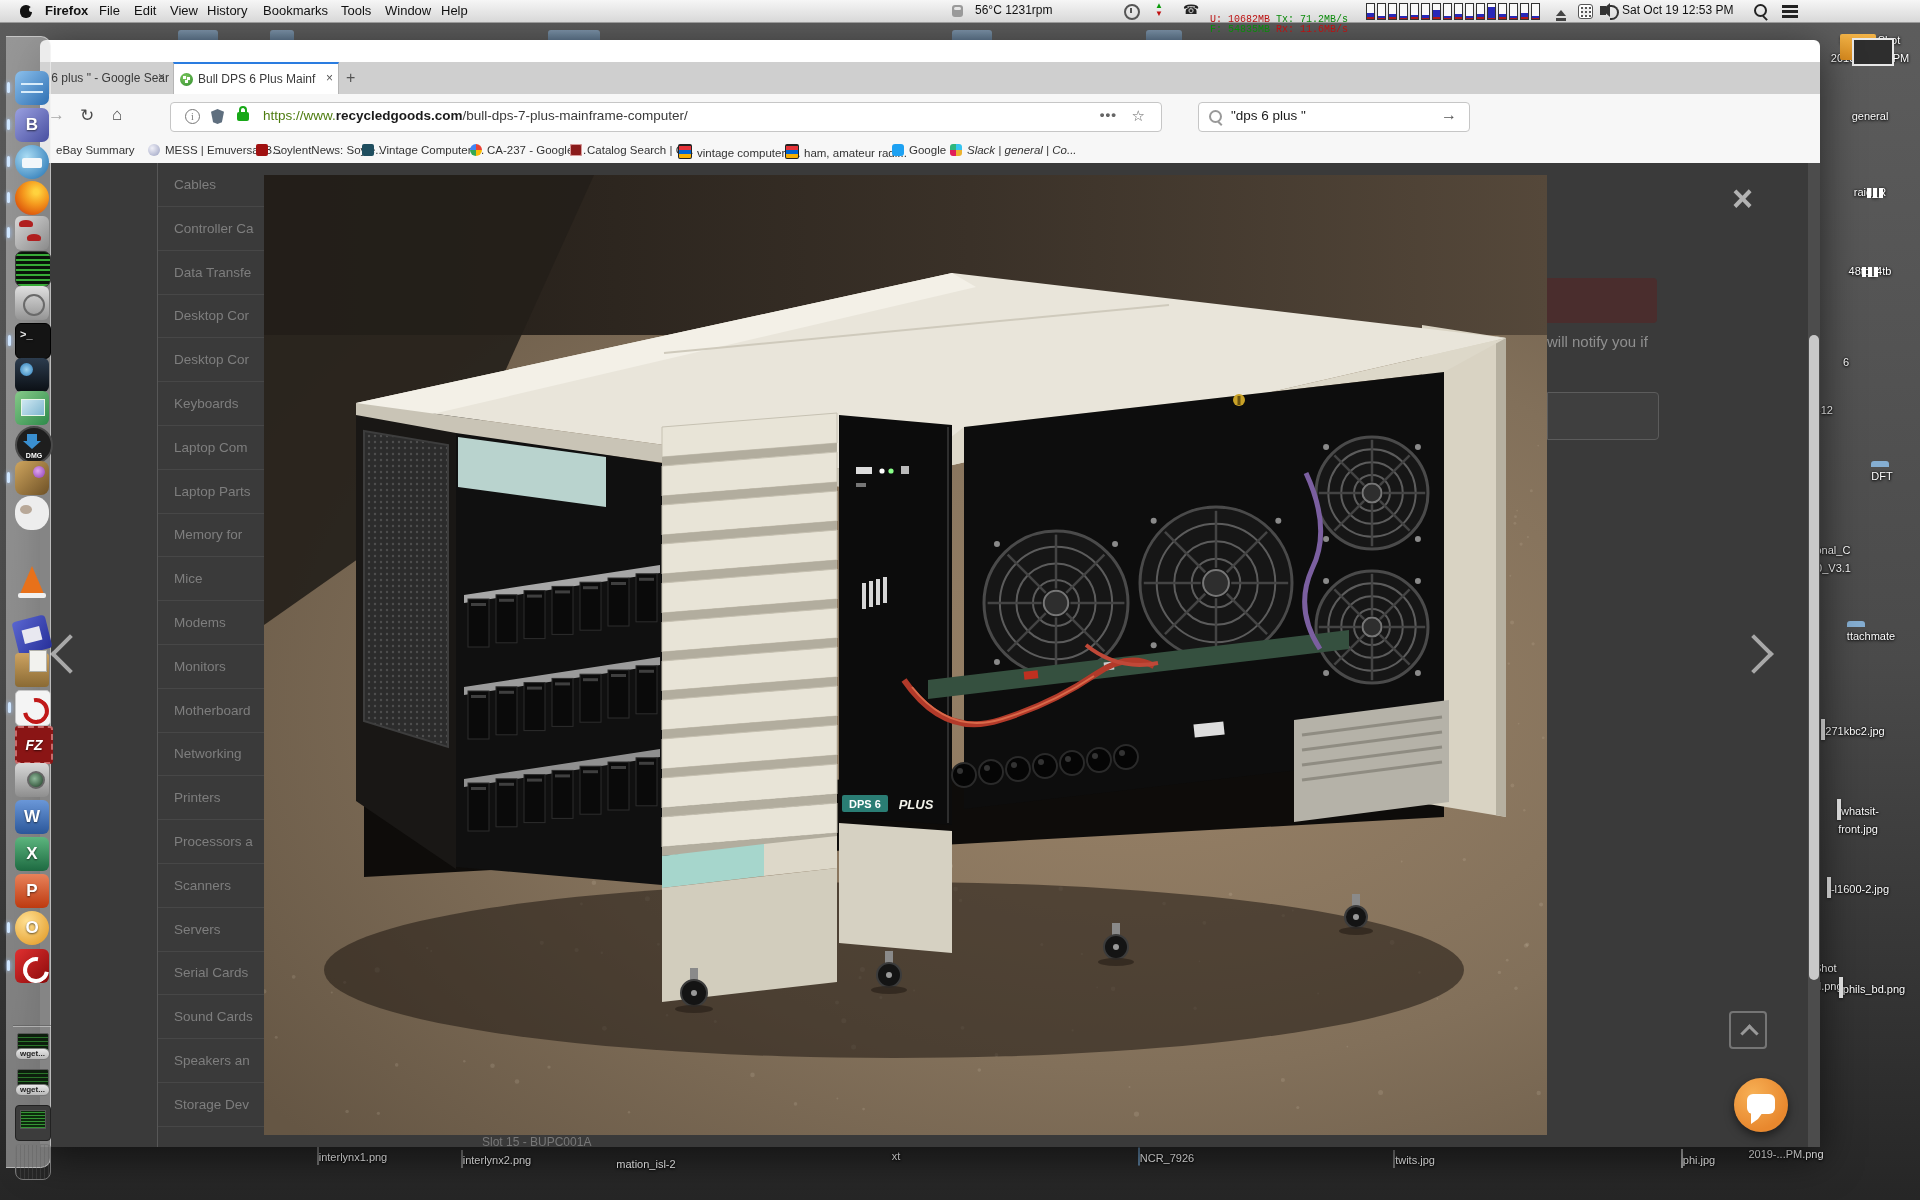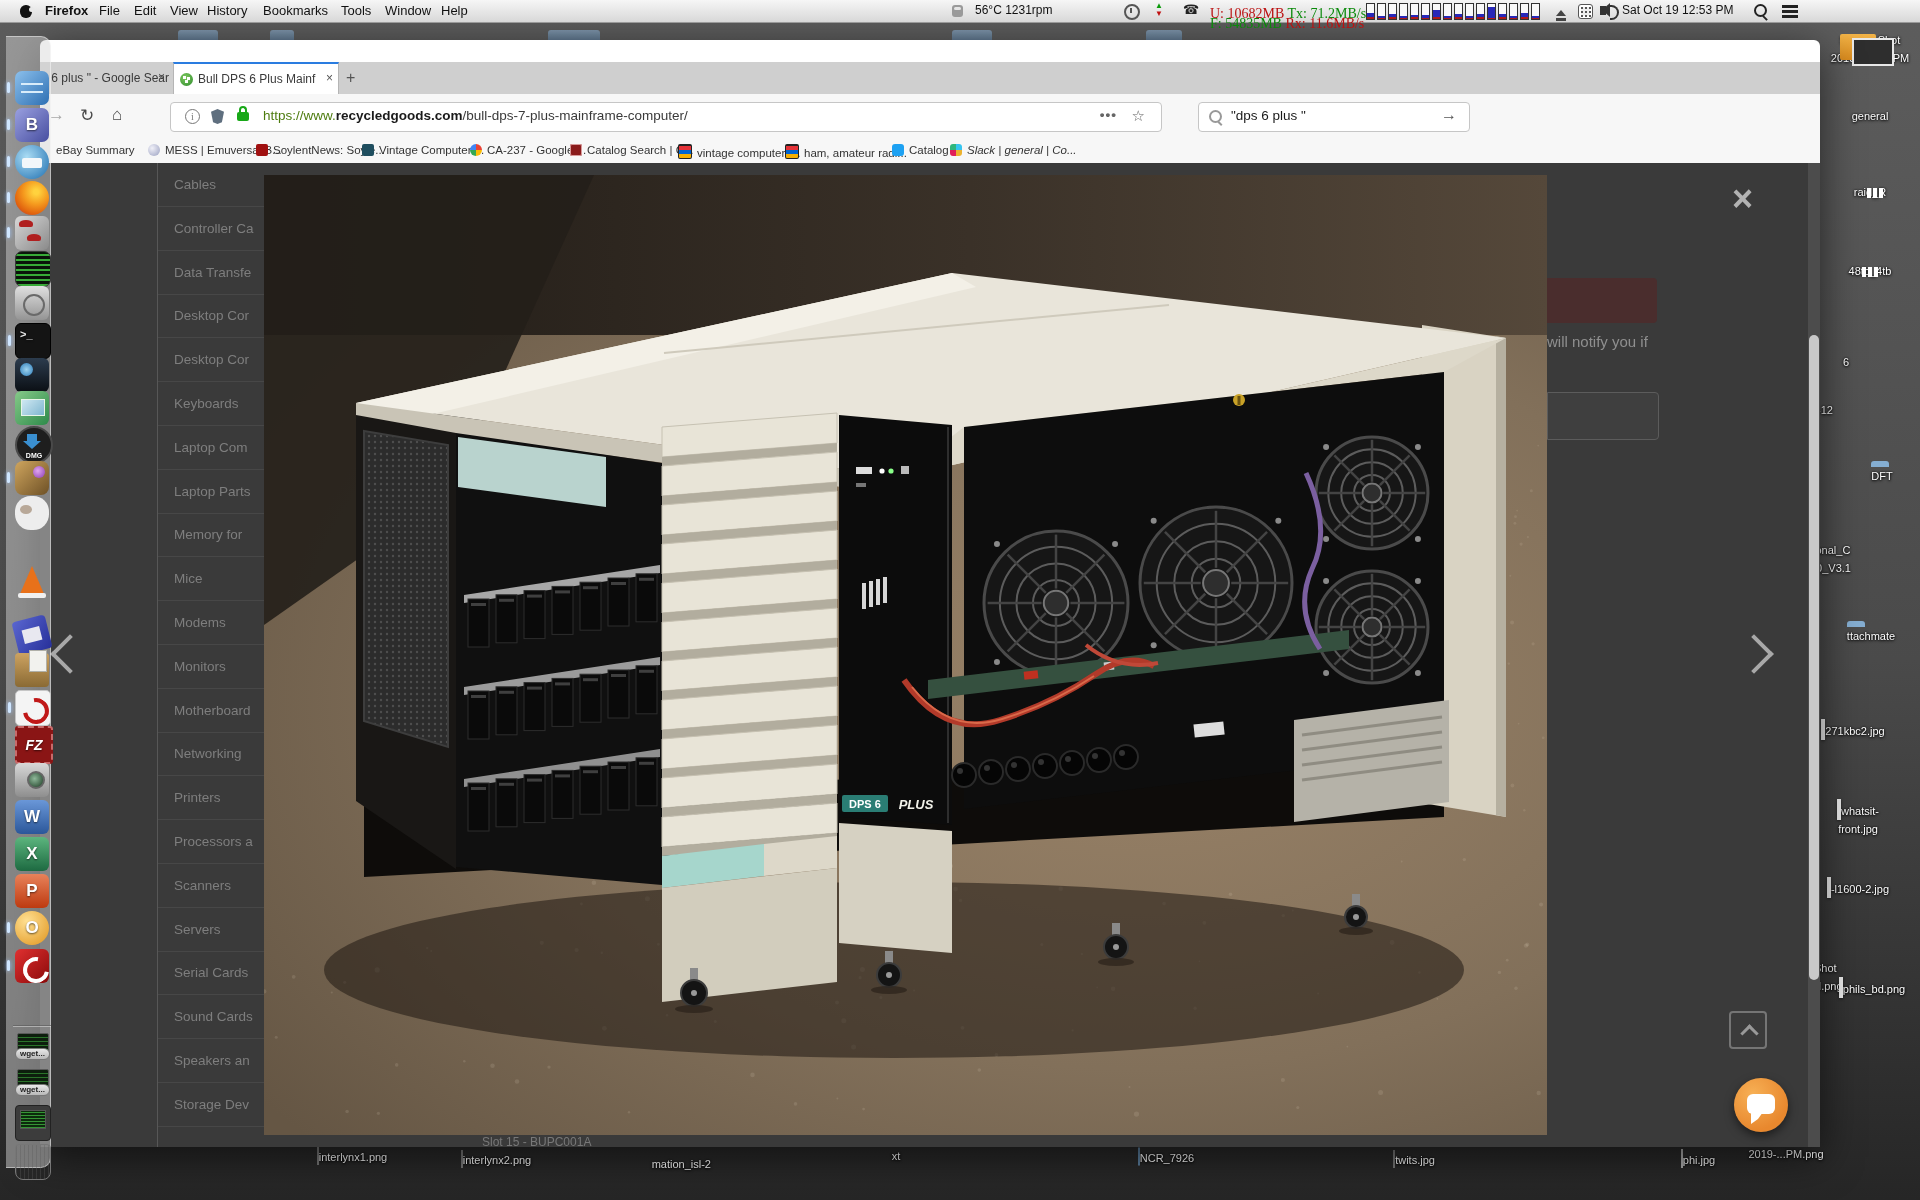--- a/index.html
+++ b/index.html
@@ -16,21 +16,21 @@
   #apple::after{content:"";position:absolute;right:-2px;top:2px;width:5px;height:5px;background:#e9e9e9;border-radius:50%;}
   .st{position:absolute;top:3px;font-size:12px;color:#111;white-space:nowrap;}
   #st-robot{left:952px;top:5px;width:11px;height:12px;background:#9a9a9a;border-radius:3px;}
   #st-robot::after{content:"";position:absolute;left:2px;top:2px;width:7px;height:3px;background:#e6e6e6;border-radius:2px;}
   #st-temp{left:975px;}
   #st-hist{left:1124px;top:4px;width:12px;height:12px;border:2px solid #555;border-radius:50%;}
   #st-hist::after{content:"";position:absolute;left:4px;top:2px;width:2px;height:5px;background:#555;}
   #st-arrows{left:1155px;top:2px;font-size:8px;line-height:8px;}
   #st-arrows .up{color:#0a9a0a;} #st-arrows .dn{color:#c01010;}
   #st-phone{left:1183px;top:2px;font-size:13px;color:#222;}
-  #st-net{left:1210px;top:9px;font-size:14px;line-height:10px;font-family:Liberation Serif, serif;}
+  #st-net{left:1210px;top:15px;font-size:10px;line-height:10px;font-family:Liberation Mono, monospace;}
   .grn{color:#0a8a0a;} .red{color:#bb1111;}
   #cpubars{position:absolute;left:1366px;top:3px;height:16px;}
   .cbar{position:absolute;top:0;width:7px;height:15px;background:#fafafa;border:1px solid #333;}
   .cbar i{position:absolute;left:0;right:0;bottom:0;background:#b01818;height:var(--r);}
   .cbar b{position:absolute;left:0;right:0;bottom:var(--r);background:#2828b8;height:var(--h);}
   #st-eject{left:1556px;top:5px;width:0;height:0;border:5px solid transparent;border-bottom:6px solid #444;}
   #st-eject::after{content:"";position:absolute;left:-5px;top:8px;width:10px;height:3px;background:#444;}
   #st-kbd{left:1578px;top:4px;width:13px;height:13px;border:1px solid #555;border-radius:3px;background:#eee;
     box-shadow:inset 0 0 0 2px #fff;}
   #st-kbd::after{content:"";position:absolute;left:2px;top:2px;width:2px;height:2px;background:#555;
@@ -461,21 +461,21 @@
     <div id="bookbar">
 
     <span class="bm i-none" style="left: 16px;"><span>eBay Summary</span></span>
         <span class="bm i-mess" style="left: 108px;"><span class="bi"></span><span>MESS | Emuversal B...</span></span>
         <span class="bm i-soylent" style="left: 216px;"><span class="bi"></span><span>SoylentNews: Soyle...</span></span>
         <span class="bm i-vintage" style="left: 322px;"><span class="bi"></span><span>Vintage Computer ...</span></span>
         <span class="bm i-google" style="left: 430px;"><span class="bi"></span><span>CA-237 - Google ...</span></span>
         <span class="bm i-catalog" style="left: 530px;"><span class="bi"></span><span>Catalog Search | C...</span></span>
         <span class="bm i-bag" style="left: 638px;"><span class="bi"></span><span>vintage computer i...</span></span>
         <span class="bm i-bag" style="left: 745px;"><span class="bi"></span><span>ham, amateur radi...</span></span>
-        <span class="bm i-twitter" style="left: 852px;"><span class="bi"></span><span>Catalog</span></span>
+        <span class="bm i-twitter" style="left: 852px;"><span class="bi"></span><span>Google</span></span>
         <span class="bm i-slack" style="left: 910px; font-style: italic;"><span class="bi"></span><span>Slack | general | Co...</span></span>
       </div>
 
     <div id="content">
       <span id="sideline"></span>
       <span>
         
       <span class="cat" style="top: 0px;">Cables</span><span class="cat" style="top: 43.8px;">Controller Ca</span><span class="cat" style="top: 87.6px;">Data Transfe</span><span class="cat" style="top: 131.4px;">Desktop Cor</span><span class="cat" style="top: 175.2px;">Desktop Cor</span><span class="cat" style="top: 219px;">Keyboards</span><span class="cat" style="top: 262.8px;">Laptop Com</span><span class="cat" style="top: 306.6px;">Laptop Parts</span><span class="cat" style="top: 350.4px;">Memory for</span><span class="cat" style="top: 394.2px;">Mice</span><span class="cat" style="top: 438px;">Modems</span><span class="cat" style="top: 481.8px;">Monitors</span><span class="cat" style="top: 525.6px;">Motherboard</span><span class="cat" style="top: 569.4px;">Networking</span><span class="cat" style="top: 613.2px;">Printers</span><span class="cat" style="top: 657px;">Processors a</span><span class="cat" style="top: 700.8px;">Scanners</span><span class="cat" style="top: 744.6px;">Servers</span><span class="cat" style="top: 788.4px;">Serial Cards</span><span class="cat" style="top: 832.2px;">Sound Cards</span><span class="cat" style="top: 876px;">Speakers an</span><span class="cat" style="top: 919.8px;">Storage Dev</span></span>
       <div id="notifybtn"></div>
       <div id="notifytext">will notify you if</div>
@@ -940,21 +940,21 @@
 
   
   <span>
     
   <span class="bicon k-sliver-img" style="left: 287px; top: 1147px;">
         <span class="art"></span>
         <span class="lbl">interlynx1.png</span>
       </span><span class="bicon k-sliver-img" style="left: 431px; top: 1150px;">
         <span class="art"></span>
         <span class="lbl">interlynx2.png</span>
-      </span><span class="bicon k-text-only" style="left: 581px; top: 1154px; text-align: right;">
+      </span><span class="bicon k-text-only" style="left: 581px; top: 1154px;">
         
         <span class="lbl">mation_isl-2</span>
       </span><span class="bicon k-text-only" style="left: 831px; top: 1146px;">
         
         <span class="lbl">xt</span>
       </span><span class="bicon k-file-blue" style="left: 1101px; top: 1148px; text-align: center;">
         <span class="art"></span>
         <span class="lbl">NCR_7926</span>
       </span><span class="bicon k-sliver-img" style="left: 1349px; top: 1150px;">
         <span class="art"></span>

